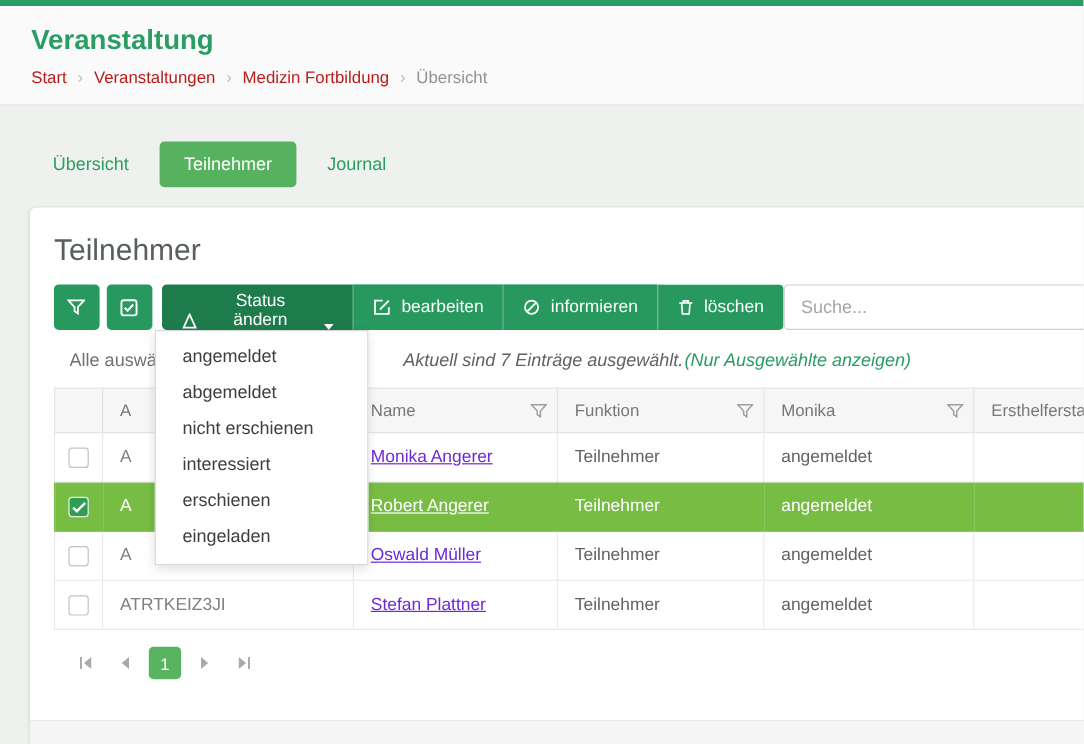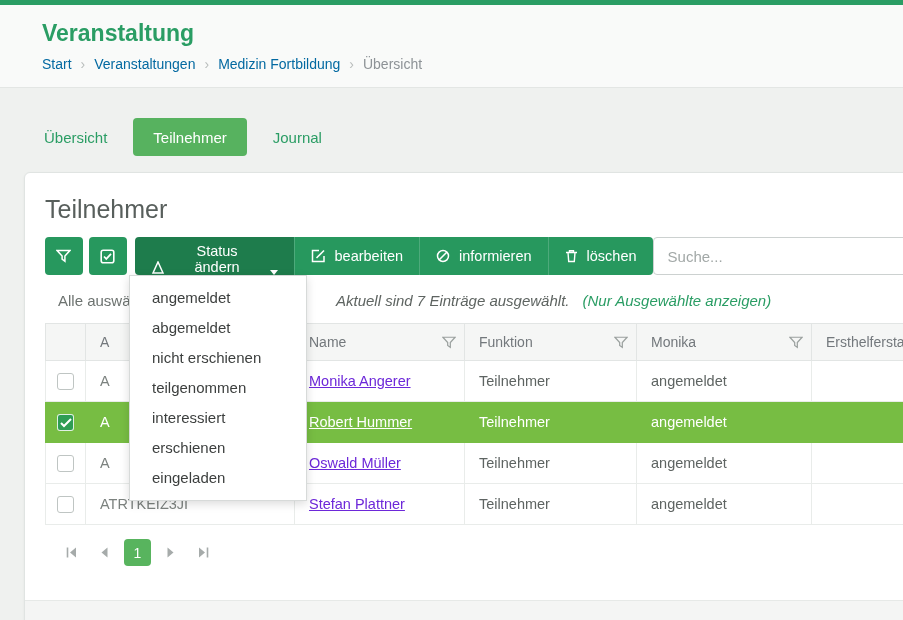--- a/index.html
+++ b/index.html
@@ -2,24 +2,24 @@
 <html><head>
 <meta charset="utf-8">
 <style>
   * { margin:0; padding:0; box-sizing:border-box; }
   html,body { width:903px; height:620px; overflow:hidden; background:#eff1ef;
               font-family:"Liberation Sans", sans-serif; }
   a { text-decoration:none; cursor:pointer; }
 
   .topbar { height:5px; background:#2a9d64; }
 
-  .page-header { background:#f9faf9; padding:15px 42px 15px; border-bottom:1px solid #e3e6e4; }
+  .page-header { background:#f9faf9; padding:15px 26px 15px; border-bottom:1px solid #e3e6e4; }
   .page-title { color:#2a9d64; font-size:23px; font-weight:600; line-height:26px; }
   .breadcrumb { margin-top:10px; font-size:14px; display:flex; align-items:center; gap:9px; line-height:16px; }
-  .breadcrumb a { color:#0369a1; }
+  .breadcrumb a { color:#b91c1c; }
   .breadcrumb .sep { color:#b9bdbc; }
   .breadcrumb .current { color:#8d9296; }
 
   .tabs { margin-top:30px; padding-left:40px; display:flex; align-items:center; gap:22px; }
   .tab { color:#2a9d64; font-size:15px; cursor:pointer; padding:0 4px; height:38px; display:flex; align-items:center; }
   .tab.active { background:#57b25f; color:#fff; padding:0 20px; border-radius:4px; }
 
   .card { position:relative; margin:16px 0 0 24px; width:920px; background:#fff;
           border:1px solid #e0e4e2; border-radius:6px; box-shadow:0 1px 3px rgba(0,0,0,.05); }
   .card-body { padding:20px; }
@@ -45,21 +45,21 @@
   .search::placeholder { color:#a2a8a7; }
 
   .dropdown { position:absolute; left:104px; top:102px; width:178px; background:#fff;
               border:1px solid #d7dad9; box-shadow:0 3px 9px rgba(0,0,0,.14); padding:7px 0; z-index:20; }
   .dropdown-item { height:30px; line-height:30px; padding-left:22px; font-size:15px; color:#3c3f3e; cursor:pointer; }
 
   .selection-bar { margin-top:16px; padding-left:13px; display:flex; align-items:center;
                    font-size:15px; color:#6d7370; height:18px; }
   .select-all { width:252px; white-space:nowrap; overflow:hidden; }
   .summary { font-style:italic; color:#5e6461; margin-left:26px; }
-  .show-selected { font-style:italic; color:#2a9d64; margin-left:13px; }
+  .show-selected { font-style:italic; color:#2a9d64; margin-left:1px; }
 
   .table-wrap { margin-top:14px; }
   table { border-collapse:collapse; table-layout:fixed; width:880px; }
   thead th { background:#f5f6f5; height:37px; border:1px solid #e2e5e4; font-weight:400;
              font-size:14px; color:#73787c; text-align:left; padding:0 8px 0 14px; }
   .th-inner { display:flex; align-items:center; justify-content:space-between; }
   .th-label { white-space:nowrap; }
   .funnel { color:#9aa09e; display:flex; cursor:pointer; }
   tbody td { height:41px; border:1px solid #e9ecea; font-size:14.5px; color:#5e6462; padding:0 8px 0 14px; }
   td.cb-cell, th.cb-col { text-align:center; padding:0; }
@@ -242,21 +242,21 @@
           </tr>
           <tr class="selected">
             <td class="cb-cell">
               <span class="cb checked">
                 <svg width="12" height="10" viewBox="0 0 12 10">
                     <path d="M1 5 l3 3 l7 -7" stroke="#fff" stroke-width="2" fill="none"></path>
                   </svg>
               </span>
             </td>
             <td class="code-cell">A</td>
-            <td><a class="name-link">Robert Hummer</a></td>
+            <td><a class="name-link">Robert Angerer</a></td>
             <td>Teilnehmer</td>
             <td>angemeldet</td>
             <td></td>
           </tr>
           <tr>
             <td class="cb-cell"><span class="cb"></span></td>
             <td class="code-cell">A</td>
             <td><a class="name-link">Oswald Müller</a></td>
             <td>Teilnehmer</td>
             <td>angemeldet</td>
@@ -298,20 +298,19 @@
             <path d="M11.5 2.5 v10" stroke="currentColor" stroke-width="1.6"></path>
           </svg>
       </button>
     </div>
   </div>
 
   <div class="dropdown">
     <div class="dropdown-item">angemeldet</div>
     <div class="dropdown-item">abgemeldet</div>
     <div class="dropdown-item">nicht erschienen</div>
-    <div class="dropdown-item">teilgenommen</div>
     <div class="dropdown-item">interessiert</div>
     <div class="dropdown-item">erschienen</div>
     <div class="dropdown-item">eingeladen</div>
   </div>
 
   <div class="card-footer"></div>
 </div>
 
 </body></html>

